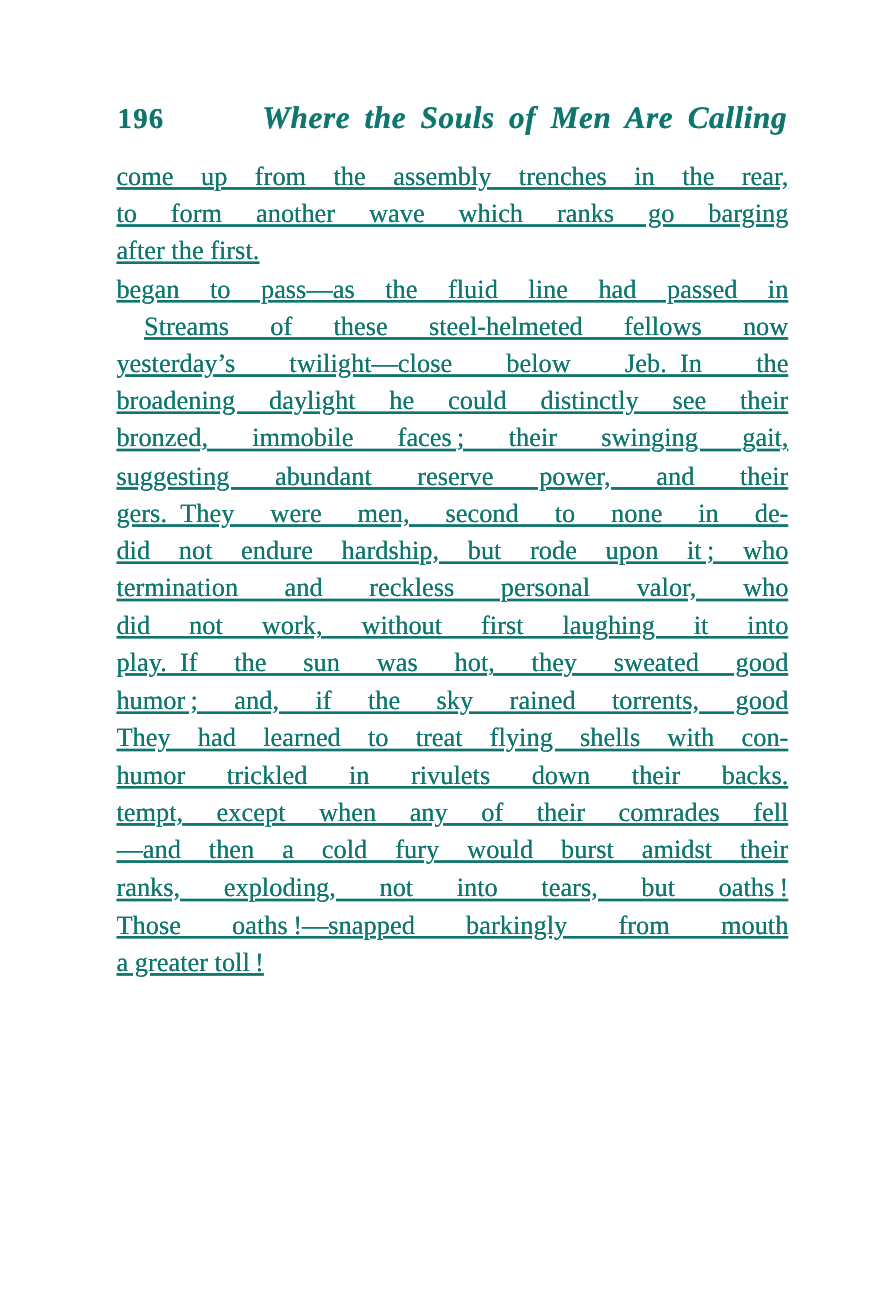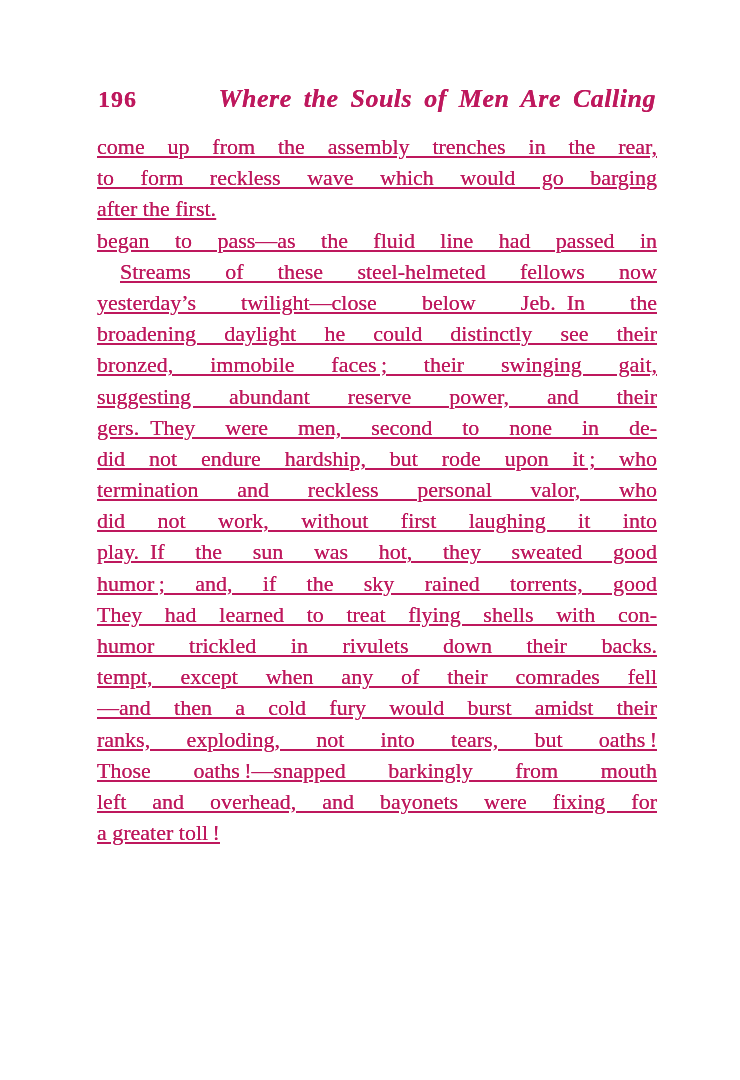--- a/index.html
+++ b/index.html
@@ -8,21 +8,21 @@
     width: 740px;
     height: 1080px;
     overflow: hidden;
     background: #ffffff;
   }
   .scan-page {
     position: relative;
     width: 740px;
     height: 1080px;
     background: #ffffff;
-    color: #be185d;
+    color: #0f766e;
     font-family: "Liberation Serif", "DejaVu Serif", serif;
     -webkit-font-smoothing: antialiased;
   }
   .running-header {
     position: absolute;
     left: 98px;
     top: 84px;
     width: 558px;
     display: flex;
     align-items: baseline;
@@ -69,21 +69,21 @@
 <body>
 
 <div class="scan-page">
   <div class="running-header">
     <span class="page-number">196</span>
     <span class="header-title">Where the Souls of Men Are Calling</span>
   </div>
   <div class="page-body">
       <div class="paragraph">
         <div class="line">come up from the assembly trenches in the rear,</div>
-        <div class="line">to form reckless wave which would go barging</div>
+        <div class="line">to form another wave which ranks go barging</div>
         <div class="line last">after the first.</div>
       </div>
       <div class="paragraph">
         <div class="line">began to pass—as the fluid line had passed in</div>
         <div class="line indent">Streams of these steel-helmeted fellows now</div>
         <div class="line">yesterday’s twilight—close below Jeb. In the</div>
         <div class="line">broadening daylight he could distinctly see their</div>
         <div class="line">bronzed, immobile faces ; their swinging gait,</div>
         <div class="line">suggesting abundant reserve power, and their</div>
         <div class="line">gers. They were men, second to none in de-</div>
@@ -91,17 +91,16 @@
         <div class="line">termination and reckless personal valor, who</div>
         <div class="line">did not work, without first laughing it into</div>
         <div class="line">play. If the sun was hot, they sweated good</div>
         <div class="line">humor ; and, if the sky rained torrents, good</div>
         <div class="line">They had learned to treat flying shells with con-</div>
         <div class="line">humor trickled in rivulets down their backs.</div>
         <div class="line">tempt, except when any of their comrades fell</div>
         <div class="line">—and then a cold fury would burst amidst their</div>
         <div class="line">ranks, exploding, not into tears, but oaths !</div>
         <div class="line">Those oaths !—snapped barkingly from mouth</div>
-        <div class="line">left and overhead, and bayonets were fixing for</div>
         <div class="line last">a greater toll !</div>
       </div>
     </div>
 </div>
 
 </body></html>

